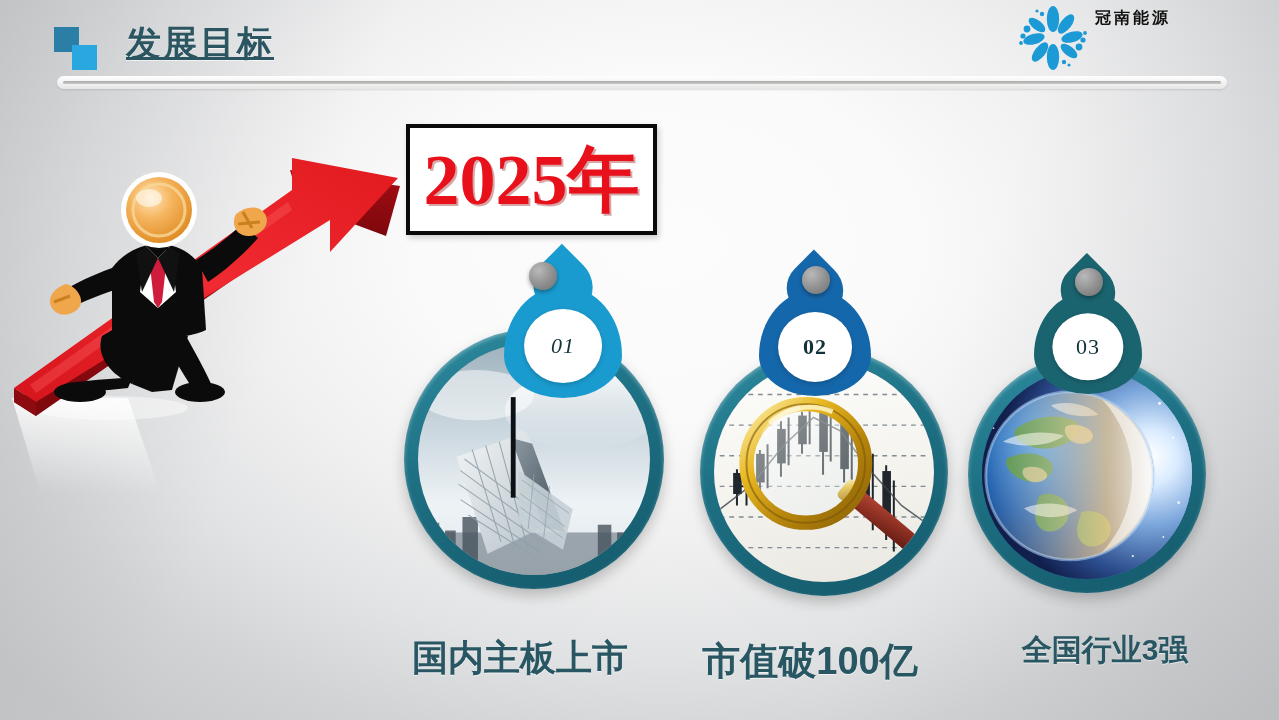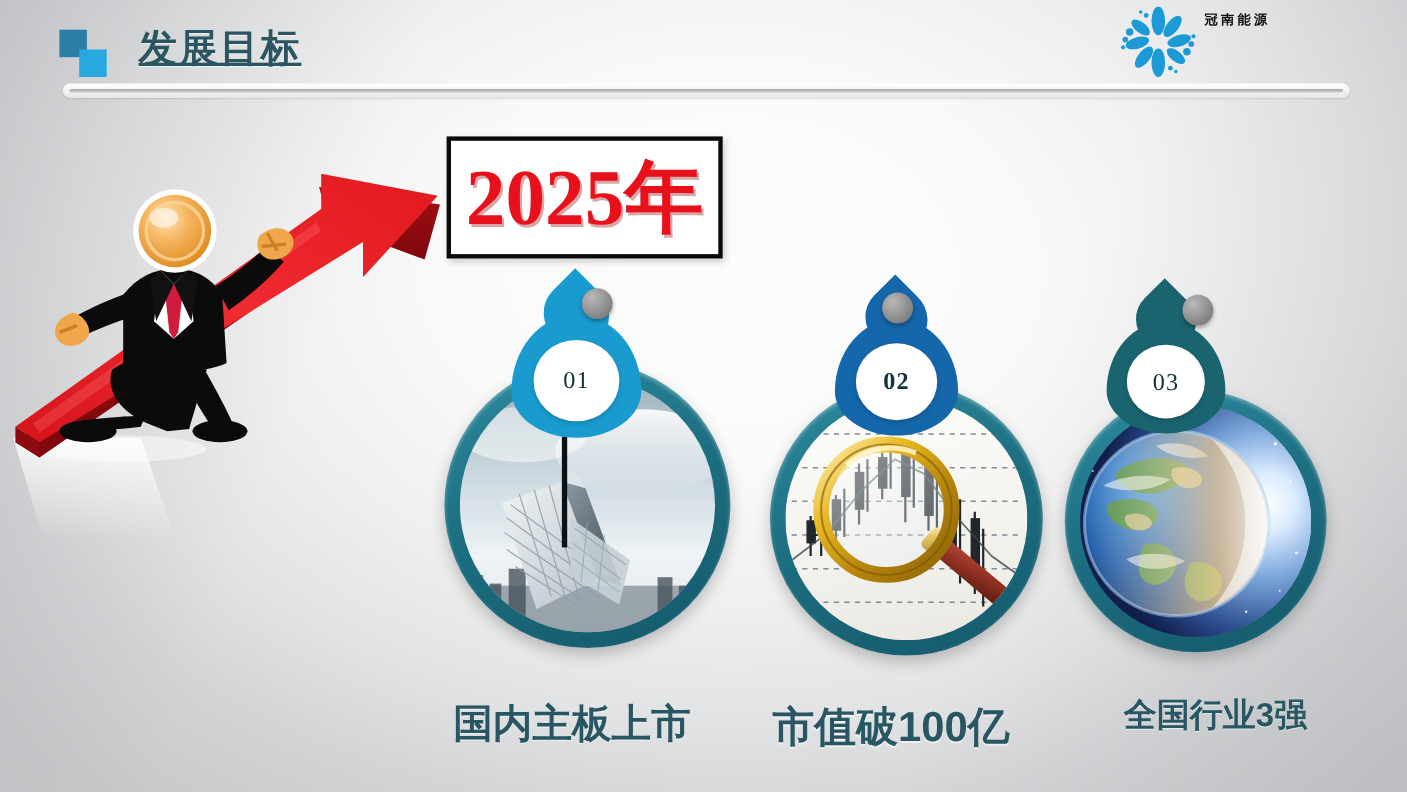--- a/index.html
+++ b/index.html
@@ -51,21 +51,21 @@
   
   .logo{position:absolute;right:10px;top:4px;width:252px;height:68px;}
   .logo-mark{position:absolute;left:0;top:2px;width:72px;height:64px;}
   .logo-text{position:absolute;left:78px;top:2px;}
   .logo-name{
     font-size:33px;font-weight:bold;letter-spacing:-1px;color:#0b0b0b;
     font-family:"DejaVu Sans","Liberation Sans",sans-serif;
     line-height:34px;
   }
   .logo-sub{
-    font-size:12px;font-weight:bold;letter-spacing:3px;color:#111;
+    font-size:16px;font-weight:bold;letter-spacing:3px;color:#111;
     line-height:22px;margin-top:1px;
   }
 
   
   .year-box{
     position:absolute;left:406px;top:124px;width:243px;height:103px;
     background:#ffffff;border:4px solid #0a0a0a;
     display:flex;align-items:center;justify-content:center;
     box-shadow:2px 3px 6px rgba(0,0,0,.18);
   }
@@ -294,21 +294,21 @@
           <rect x="96" y="56" width="5" height="104" fill="#0c1116"></rect>
 
           <polygon points="104,132 160,172 150,214 104,186" fill="#c6d0d6" opacity="0.92"></polygon>
           <g stroke="#93a3ae" stroke-width="1" opacity="0.8">
             <path d="M108,142 L156,176 M106,156 L152,190 M106,170 L150,202"></path>
             <path d="M120,136 L114,192 M136,148 L130,202"></path>
           </g>
         </svg>
       </div>
     </div>
-    <div class="drop" style="left:465px;top:286px;width:118px;height:112px;background:#1a9bd0;">
+    <div class="drop" style="left:504px;top:286px;width:118px;height:112px;background:#1a9bd0;font-style:italic;">
       <div class="drop-inner">
         <span class="drop-num">01</span>
       </div>
     </div>
     <div class="pin" style="left:529px;top:262px;"></div>
     <div class="caption" style="left:380px;top:634px;width:280px;">国内主板上市</div>
   </div>
 
   <div class="item">
     <div class="photo-ring" style="left:700px;top:348px;width:220px;height:220px;">
@@ -444,21 +444,21 @@
             <path d="M72,38 C92,32 112,38 122,48 C104,52 84,48 72,38 Z"></path>
           </g>
 
           <circle cx="92" cy="112" r="88" fill="url(#limb)"></circle>
           <path d="M126,32 A88,88 0 0,1 126,192 A118,118 0 0,0 126,32 Z" fill="#ffffff" opacity="0.55"></path>
 
           <circle cx="92" cy="112" r="88" fill="none" stroke="#bfe0ff" stroke-width="3" opacity="0.5"></circle>
         </svg>
       </div>
     </div>
-    <div class="drop" style="left:1006px;top:292px;width:108px;height:102px;background:#1a6470;">
+    <div class="drop" style="left:1034px;top:292px;width:108px;height:102px;background:#1a6470;">
       <div class="drop-inner">
         <span class="drop-num">03</span>
       </div>
     </div>
     <div class="pin" style="left:1075px;top:268px;"></div>
     <div class="caption" style="left:975px;top:630px;width:260px;font-size:30px;">全国行业3强</div>
   </div>
 
 </div>
 

